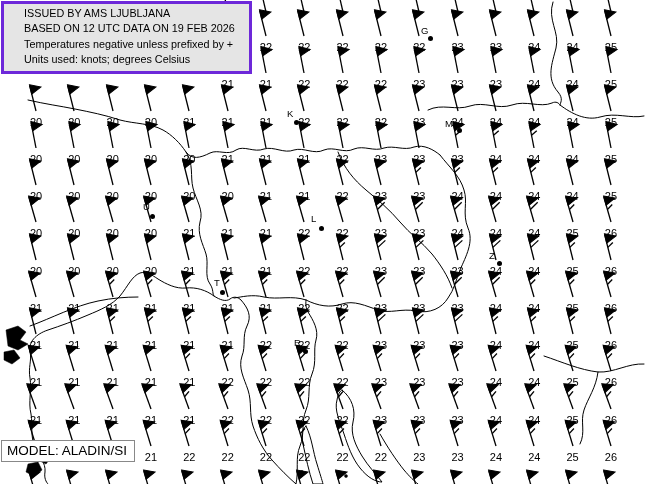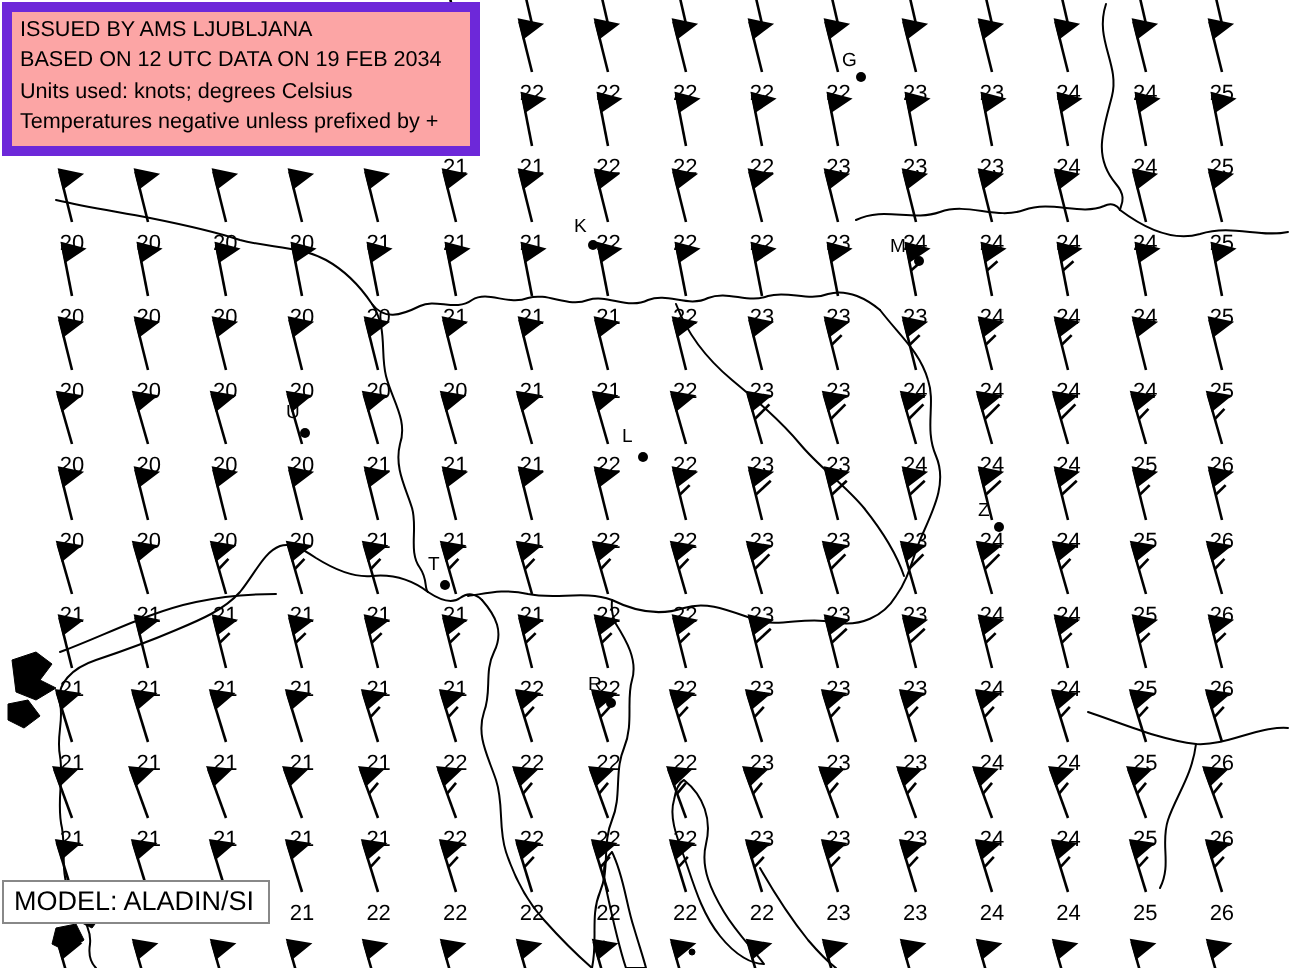--- a/index.html
+++ b/index.html
@@ -4,22 +4,22 @@
 <style>
   html,body{margin:0;padding:0;background:#e8e8e8}
   .canvas{position:relative;width:645px;height:484px;background:#ffffff;overflow:hidden;
           font-family:"Liberation Sans",sans-serif;color:#000}
   svg.maplayer{position:absolute;left:0;top:0;z-index:1}
   #grid{position:absolute;left:0;top:0;width:645px;height:484px;z-index:2}
   svg.barb{position:absolute;overflow:visible;z-index:2}
   .temp{position:absolute;width:30px;text-align:center;font-size:11px;letter-spacing:0;z-index:3}
   .station-label{position:absolute;font-size:9.5px;z-index:4}
   .station-dot{position:absolute;width:5px;height:5px;border-radius:50%;background:#000;z-index:4}
-  .header-box{position:absolute;left:1px;top:1px;width:222px;background:#fca5a5;border:5px solid #6d28d9;
-              padding:2px 3px 3px 4px;font-size:10.8px;line-height:15.4px;z-index:6}
+  .header-box{position:absolute;left:1px;top:1px;width:222px;background:#e5e5e5;border:3px solid #6d28d9;
+              padding:2px 3px 3px 20px;font-size:10.8px;line-height:15.4px;z-index:6}
   .header-box .bold{font-weight:bold}
   .model-box{position:absolute;left:1px;top:440px;background:#fff;border:1px solid #888;
              padding:2px 7px 3px 5px;font-size:13.5px;z-index:6;white-space:nowrap}
 </style>
 </head>
 <body>
 
 <div class="canvas">
 
   <svg class="maplayer" width="645" height="484" viewBox="0 0 645 484">
@@ -1589,22 +1589,22 @@
       <span class="station-label" style="left: 489px; top: 250px;">Z</span>
       <span class="station-dot" style="left: 496.5px; top: 260.5px;"></span>
       <span class="station-label" style="left: 214px; top: 277px;">T</span>
       <span class="station-dot" style="left: 219.5px; top: 289.5px;"></span>
       <span class="station-label" style="left: 294px; top: 337px;">R</span>
       <span class="station-dot" style="left: 302.5px; top: 348.5px;"></span>
     </div>
 
   <div class="header-box">
     <div>ISSUED BY AMS LJUBLJANA</div>
-    <div>BASED ON 12 UTC DATA ON 19 FEB 2034</div>
+    <div>BASED ON 12 UTC DATA ON 19 FEB 2026</div>
+    <div>Temperatures negative unless prefixed by +</div>
     <div>Units used: knots; degrees Celsius</div>
-    <div>Temperatures negative unless prefixed by +</div>
   </div>
 
   <div class="model-box">
     <span>MODEL: ALADIN/SI</span>
   </div>
 
 </div>
 
 </body></html>

